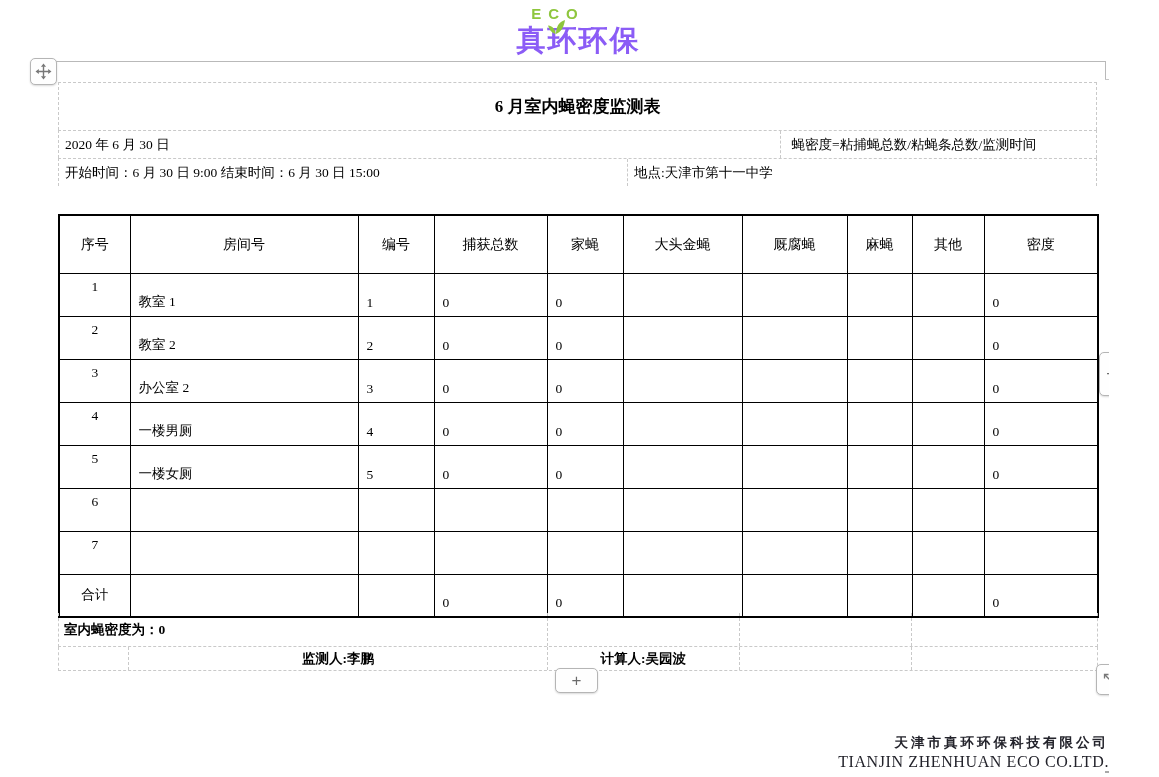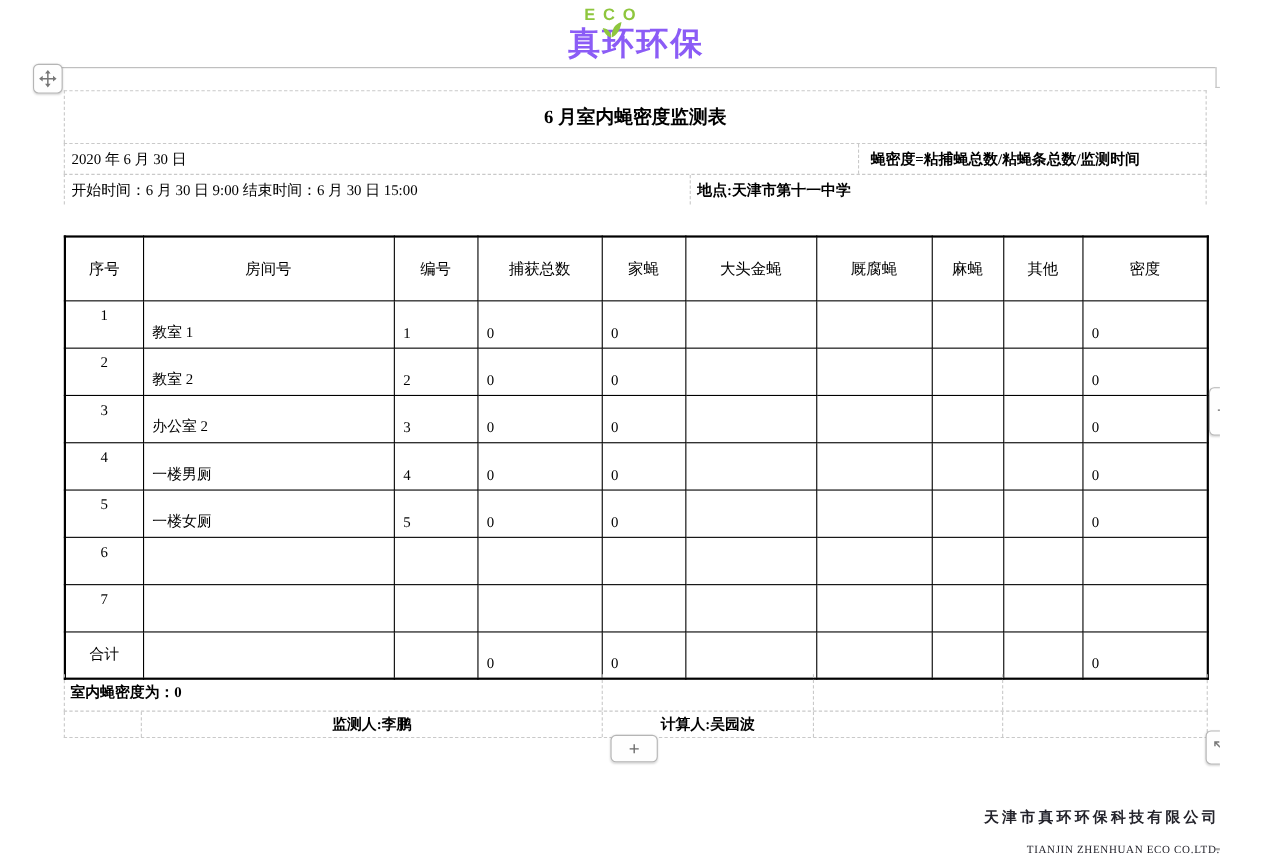--- a/index.html
+++ b/index.html
@@ -20,21 +20,21 @@
   .vline1 { position:absolute; left:1105px; top:61px; height:19px; width:0; border-left:1px solid #b9b9b9; }
   .hline2 { position:absolute; left:1105px; top:79px; width:28px; height:0; border-top:1px solid #c6c6c6; }
   .bline  { position:absolute; left:1105px; top:771px; width:52px; height:0; border-top:2px solid #a8a8a8; }
 
   
   .doc-head { position:absolute; left:58px; top:82px; width:1039px; }
   .drow { display:flex; box-sizing:border-box; border:1px dashed #c9c9c9; border-bottom:none; }
   .drow:last-child { border-bottom:none; }
   .dcell { box-sizing:border-box; border-right:1px dashed #c9c9c9; display:flex;
            align-items:center; padding-left:6px; overflow:hidden; white-space:nowrap; }
-  .dcell:last-child { border-right:none;font-weight:bold; }
+  .dcell:last-child { border-right:none; }
   .title-row { height:48px; }
   .title-row .dcell { width:100%; justify-content:center; font-weight:bold; font-size:17px; padding-left:0; }
   .meta-row { height:28px; font-size:13.5px; }
   .cell-center { justify-content:center; padding-left:0; }
 
   
   .main-table { position:absolute; left:58px; top:214px; width:1040px;
                 border-collapse:collapse; table-layout:fixed; font-size:13.5px; border:2px solid #000; }
   .main-table th, .main-table td { border:1px solid #000; overflow:hidden; white-space:nowrap; }
   .main-table thead th { height:55px; font-weight:normal; font-size:14px;
@@ -47,38 +47,38 @@
   tr.total td.total-label { vertical-align:middle; padding-top:0; }
 
   
   .bottom-rows { position:absolute; left:58px; top:613px; width:1040px; font-size:13.5px; }
   .brow { display:flex; box-sizing:border-box; border-left:1px dashed #c9c9c9;
           border-right:1px dashed #c9c9c9; border-bottom:1px dashed #c9c9c9; }
   .bcell { box-sizing:border-box; height:100%; border-right:1px dashed #c9c9c9;
            display:flex; align-items:center; overflow:hidden; white-space:nowrap; }
   .bcell:last-child { border-right:none; }
   .brow-a { height:34px; font-weight:bold; }
-  .brow-b { height:24px; font-weight:bold;justify-content:flex-end; }
+  .brow-b { height:24px; font-weight:bold; }
   .pl5 { padding-left:5px; }
   .bcenter { justify-content:center; }
 
   
   .ui-btn { position:absolute; box-sizing:border-box; background:#fefefe;
             border:1px solid #b5b5b5; border-radius:5px; box-shadow:0 1px 2px rgba(0,0,0,0.15);
             display:flex; align-items:center; justify-content:center; color:#6b6b6b;
             cursor:pointer; font-family:"Liberation Sans","DejaVu Sans",sans-serif; padding:0; }
   .move-btn   { left:30px;  top:58px;  width:27px; height:27px; }
   .addrow-btn { left:555px; top:668px; width:43px; height:25px; font-size:17px; line-height:1; }
   .addcol-btn { left:1099px;top:352px; width:24px; height:44px; font-size:16px; line-height:1; }
   .resize-btn { left:1096px;top:664px; width:27px; height:31px; }
 
   
   .footer { position:absolute; left:0; right:0; top:734px; text-align:right; color:#23232b; }
   .footer-cn { font-size:13.5px; font-weight:bold; letter-spacing:3px; }
-  .footer-en { font-size:10px; letter-spacing:0.6px; margin-top:15px; }
+  .footer-en { font-size:16px; letter-spacing:0.6px; margin-top:1px; }
 </style>
 </head>
 <body>
 
 <div class="page">
 
   <div class="logo">
     <div class="logo-eco" style="color: rgb(142, 198, 61);">ECO</div>
     <div class="logo-name-wrap">
       <span class="logo-name" style="color: #8b5cf6; margin-left: 48px;">真环环保</span>

